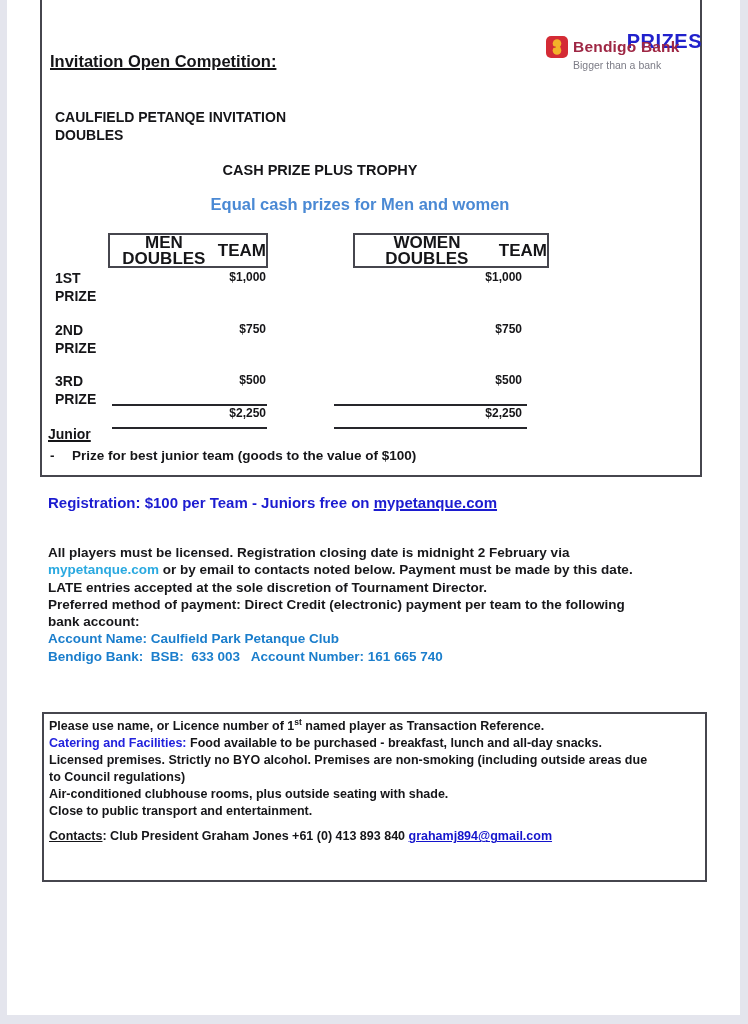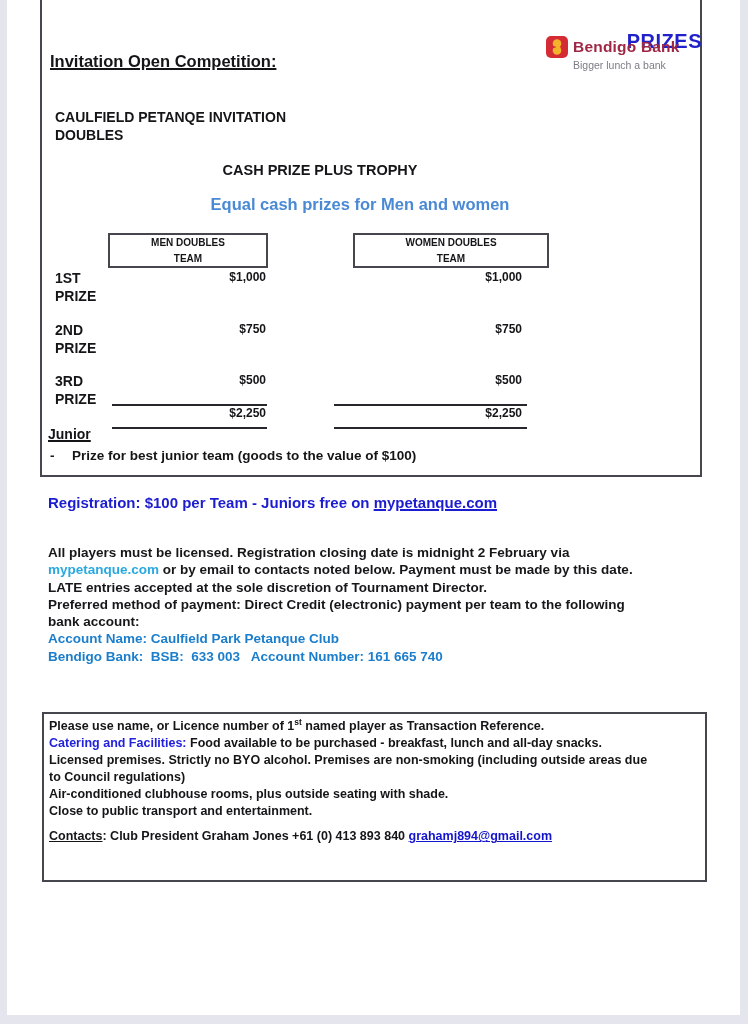--- a/index.html
+++ b/index.html
@@ -26,22 +26,22 @@
   .logo{left:546px;top:36px;width:170px;}
   .logo-row{display:flex;align-items:center;}
   .logo-name{margin-left:5px;font-size:15.5px;color:#9e2744;letter-spacing:.2px;}
   .logo-tag{margin-left:27px;font-size:10.5px;font-weight:normal;color:#7c7c86;margin-top:1px;}
 
   .event-title{left:55px;top:109px;font-size:14px;line-height:17.5px;}
   .cash-heading{left:20px;top:162px;width:600px;text-align:center;font-size:14.5px;}
   .equal-heading{left:0;top:195px;width:632px;text-align:center;font-size:16.5px;color:#4a89d4;margin-left:44px;}
 
   .col-box{top:233px;height:35px;border:2px solid #46464e;box-sizing:border-box;
-           display:flex;flex-direction:column;align-items:center;justify-content:center;
-           font-size:10px;line-height:16px;text-align:center;}
+           display:flex;align-items:center;justify-content:center;
+           font-size:17px;line-height:16px;text-align:center;}
   .col-box.men{left:108px;width:160px;}
   .col-box.women{left:330px;width:196px;margin-left:23px;}
 
   .place{left:55px;width:60px;font-size:14px;line-height:17.5px;}
   .amt{font-size:12px;text-align:right;}
   .amt.men{left:106px;width:160px;}
   .amt.women{left:330px;width:192px;}
   .r1{top:270px;} .r2{top:322px;} .r3{top:373px;}
 
   .rule{border-top:2px solid #26262b;height:0;}
@@ -87,21 +87,21 @@
       <span style="display:inline-flex;">
         <svg width="22" height="22" viewBox="0 0 22 22">
           <rect x="0" y="0" width="22" height="22" rx="5" fill="#d42b35"></rect>
           <circle cx="11" cy="7.6" r="4.3" fill="#f3b229"></circle>
           <circle cx="11" cy="14.4" r="4.3" fill="#f3b229"></circle>
           <rect x="6.2" y="10.4" width="3.4" height="1.4" fill="#d42b35"></rect>
         </svg>
       </span>
       <span class="logo-name">Bendigo Bank</span>
     </div>
-    <div class="logo-tag">Bigger lunch a bank</div>
+    <div class="logo-tag">Bigger than a bank</div>
   </div>
 
   <div class="abs cash-heading">CASH PRIZE PLUS TROPHY</div>
 
   <div class="abs event-title">
     <div>CAULFIELD PETANQE INVITATION</div>
     <div>DOUBLES</div>
   </div>
   <div class="abs equal-heading">Equal cash prizes for Men and women</div>
 

